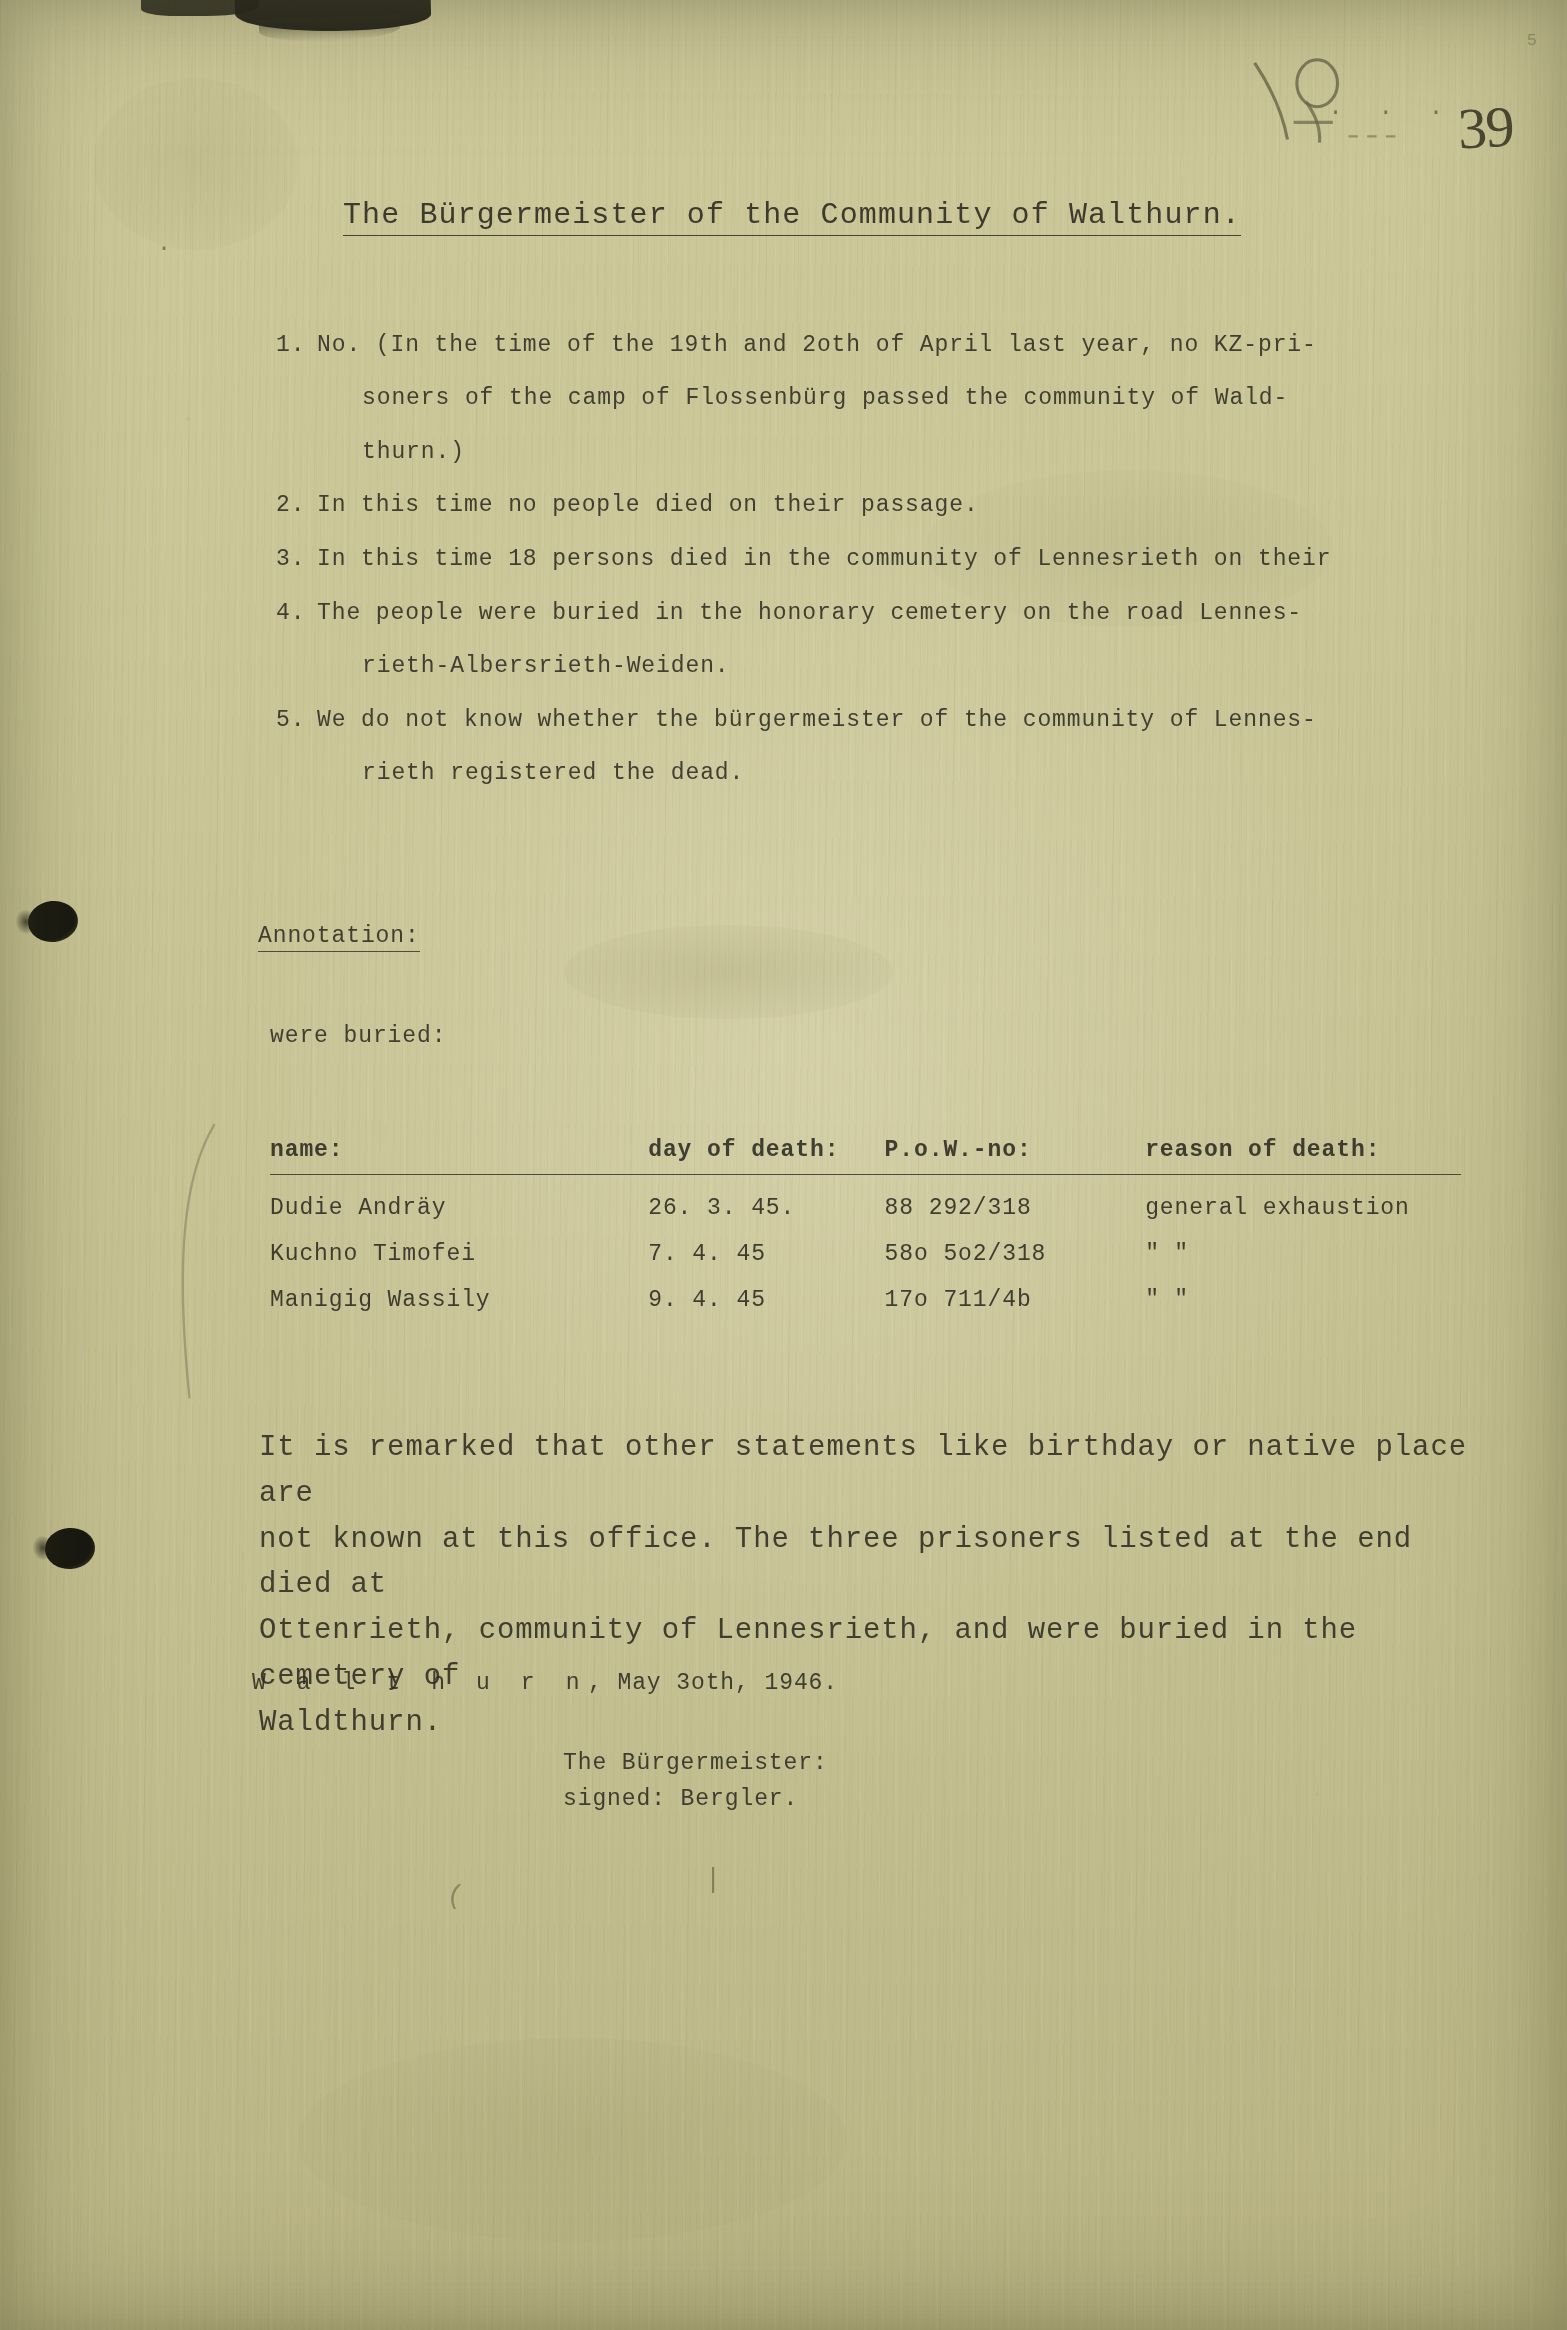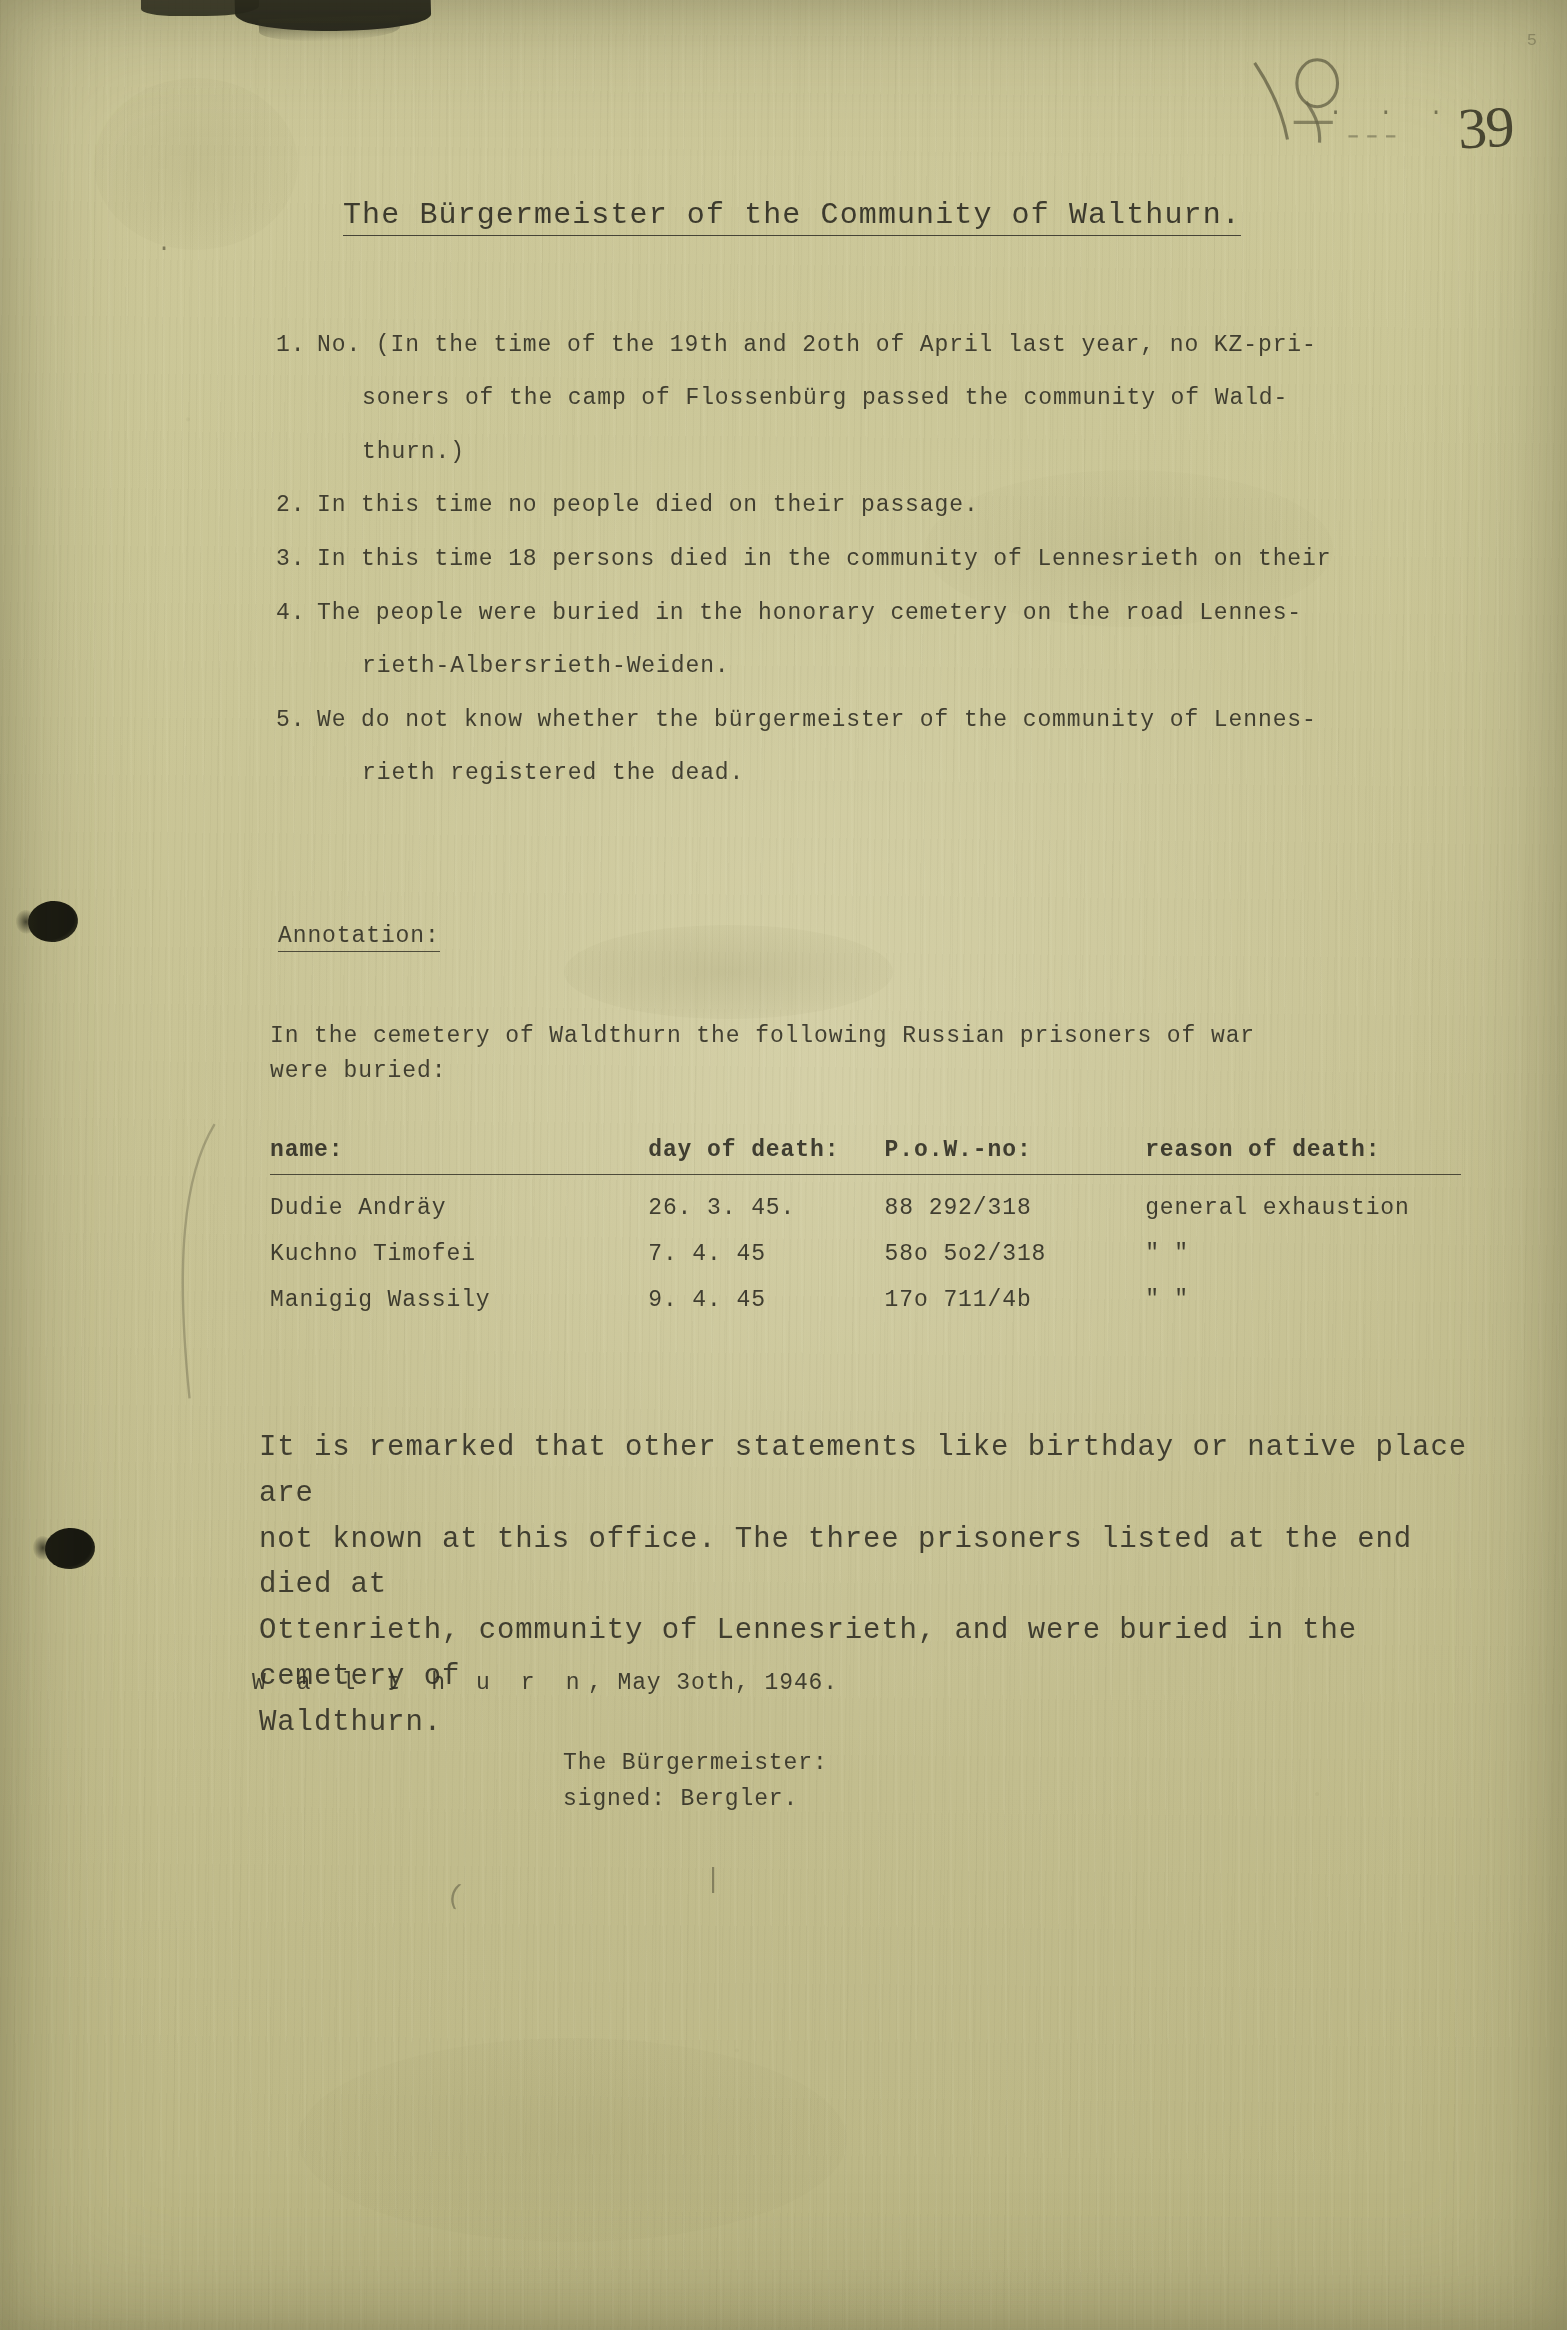--- a/index.html
+++ b/index.html
@@ -170,21 +170,21 @@
   .item .num {
     width: 41px;
     flex: 0 0 41px;
   }
   .item .body { flex: 1 1 auto; }
   .item .body .cont { display: block; padding-left: 45px; margin-top: 20px; }
 
   .annotation-head {
     position: absolute;
     top: 923px;
-    left: 278px;
+    left: 258px;
     font-size: 23px;
     letter-spacing: 0.9px;
     border-bottom: 1.6px solid #3a382c;
     padding-bottom: 2.4px;
     color: #2b2920;
     opacity: .86;
   }
 
   .intro {
     position: absolute;
@@ -398,21 +398,20 @@
           <span>We do not know whether the bürgermeister of the community of Lennes-</span>
           <span class="cont">rieth registered the dead.</span>
         </div>
       </div>
 
     </div>
 
     <div class="annotation-head">Annotation:</div>
 
     <div class="intro">
-      <div>In the cemetery of Waldthurn the following Russian prisoners of war</div>
       <div>were buried:</div>
     </div>
 
     <div class="table-wrap">
       <table class="poa">
         <thead>
           <tr>
             <th class="c-name">name:</th>
             <th class="c-day">day of death:</th>
             <th class="c-pow">P.o.W.-no:</th>

